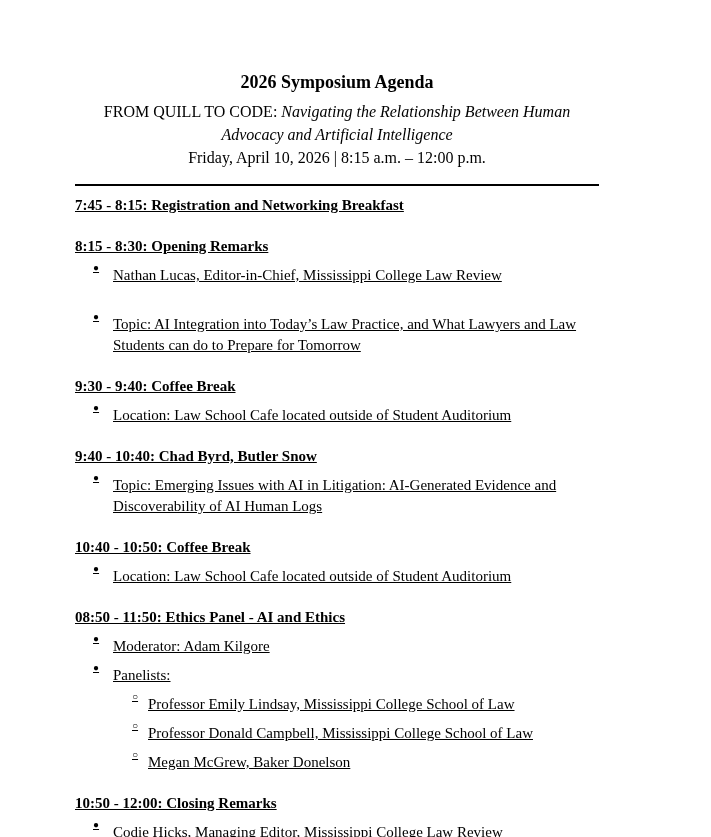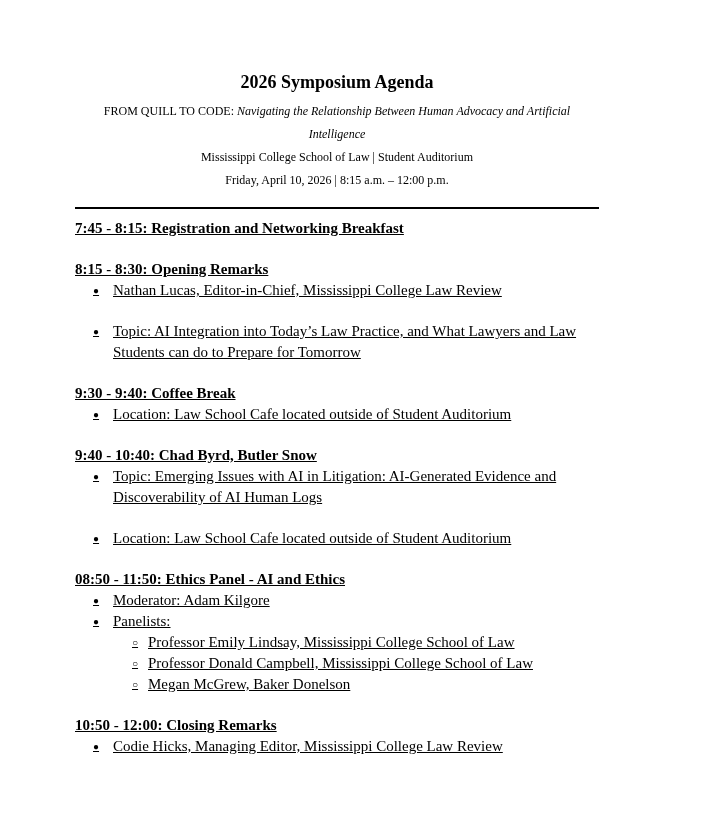--- a/index.html
+++ b/index.html
@@ -18,21 +18,21 @@
     background: #ffffff;
   }
   .header { text-align: center; }
   .doc-title {
     font-size: 18px;
     font-weight: bold;
     line-height: 24px;
     margin-bottom: 6px;
   }
   .header-line {
-    font-size: 12px;
+    font-size: 16px;
     line-height: 23px;
   }
   .divider {
     border: none;
     border-top: 2px solid #000000;
     margin: 15px 0 9px 0;
   }
   .section {
     font-size: 15px;
     line-height: 21px;
@@ -49,31 +49,30 @@
   }
   .bullet-item { padding-left: 18px; }
   .sub-bullet-item { padding-left: 57px; }
   .marker {
     flex: none;
     width: 20px;
     font-size: 10px;
     line-height: 21px;
   }
   .sub-bullet-item .marker { width: 16px; }
-  .bullet-text { flex: 1; }
+  .bullet-text { flex: 1; margin-top: 8px; }
   em { font-style: italic; }
 </style>
 </head>
 <body>
 
 <div class="page">
   <div class="header">
     <div class="doc-title">2026 Symposium Agenda</div>
     <div class="header-line"><span>FROM QUILL TO CODE: </span><em>Navigating the Relationship Between Human Advocacy and Artificial Intelligence</em></div>
-    <div class="header-line">Mississippi College School of Law | Student Auditorium</div>
     <div class="header-line">Friday, April 10, 2026 | 8:15 a.m. – 12:00 p.m.</div>
   </div>
 
   <hr class="divider">
 
   <div>
       <div class="section">
         <div class="section-heading">7:45 - 8:15: Registration and Networking Breakfast</div>
       </div>
       <div class="section">
@@ -97,20 +96,21 @@
         </div>
       </div>
       <div class="section">
         <div class="section-heading">9:40 - 10:40: Chad Byrd, Butler Snow</div>
         <div class="bullet-item">
           <span class="marker">●</span>
           <div class="bullet-text">Topic: Emerging Issues with AI in Litigation: AI-Generated Evidence and Discoverability of AI Human Logs</div>
         </div>
       </div>
       <div class="section">
+        <div class="section-heading">10:40 - 10:50: Coffee Break</div>
         <div class="bullet-item">
           <span class="marker">●</span>
           <div class="bullet-text">Location: Law School Cafe located outside of Student Auditorium</div>
         </div>
       </div>
       <div class="section">
         <div class="section-heading">08:50 - 11:50: Ethics Panel - AI and Ethics</div>
         <div class="bullet-item">
           <span class="marker">●</span>
           <div class="bullet-text">Moderator: Adam Kilgore</div>

